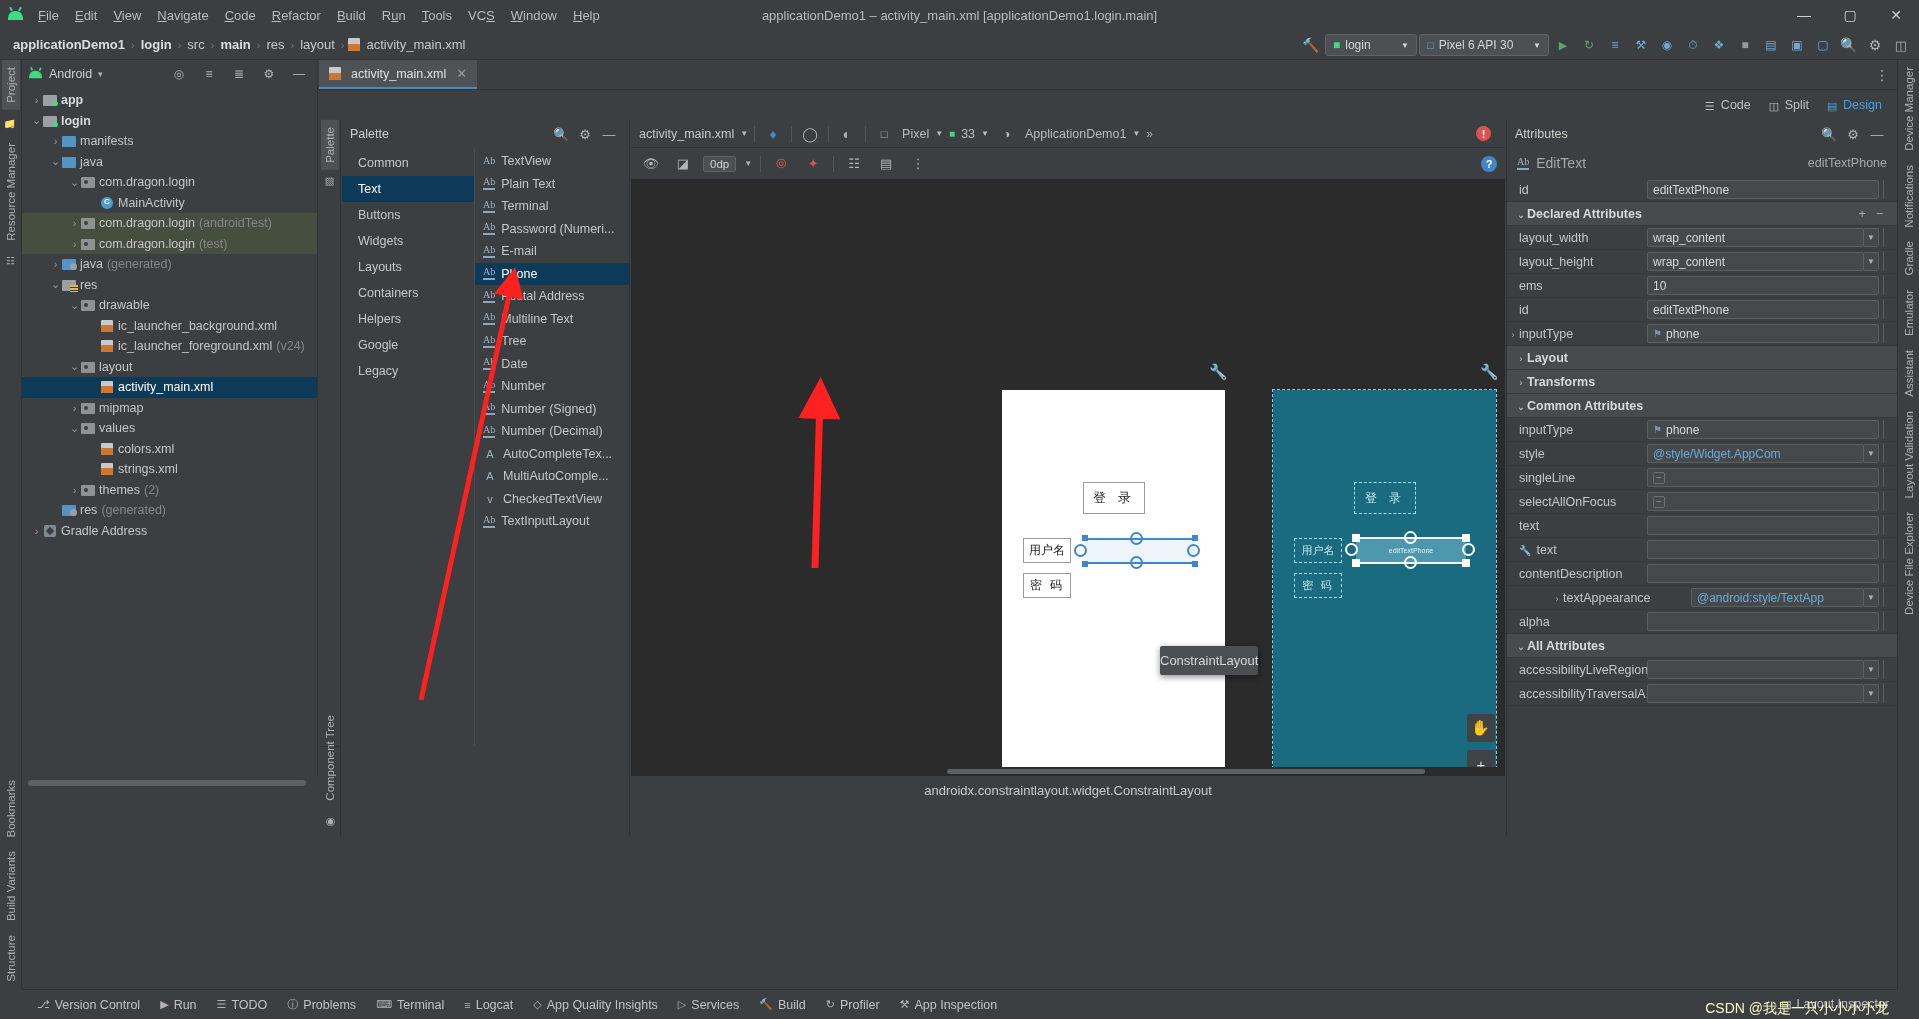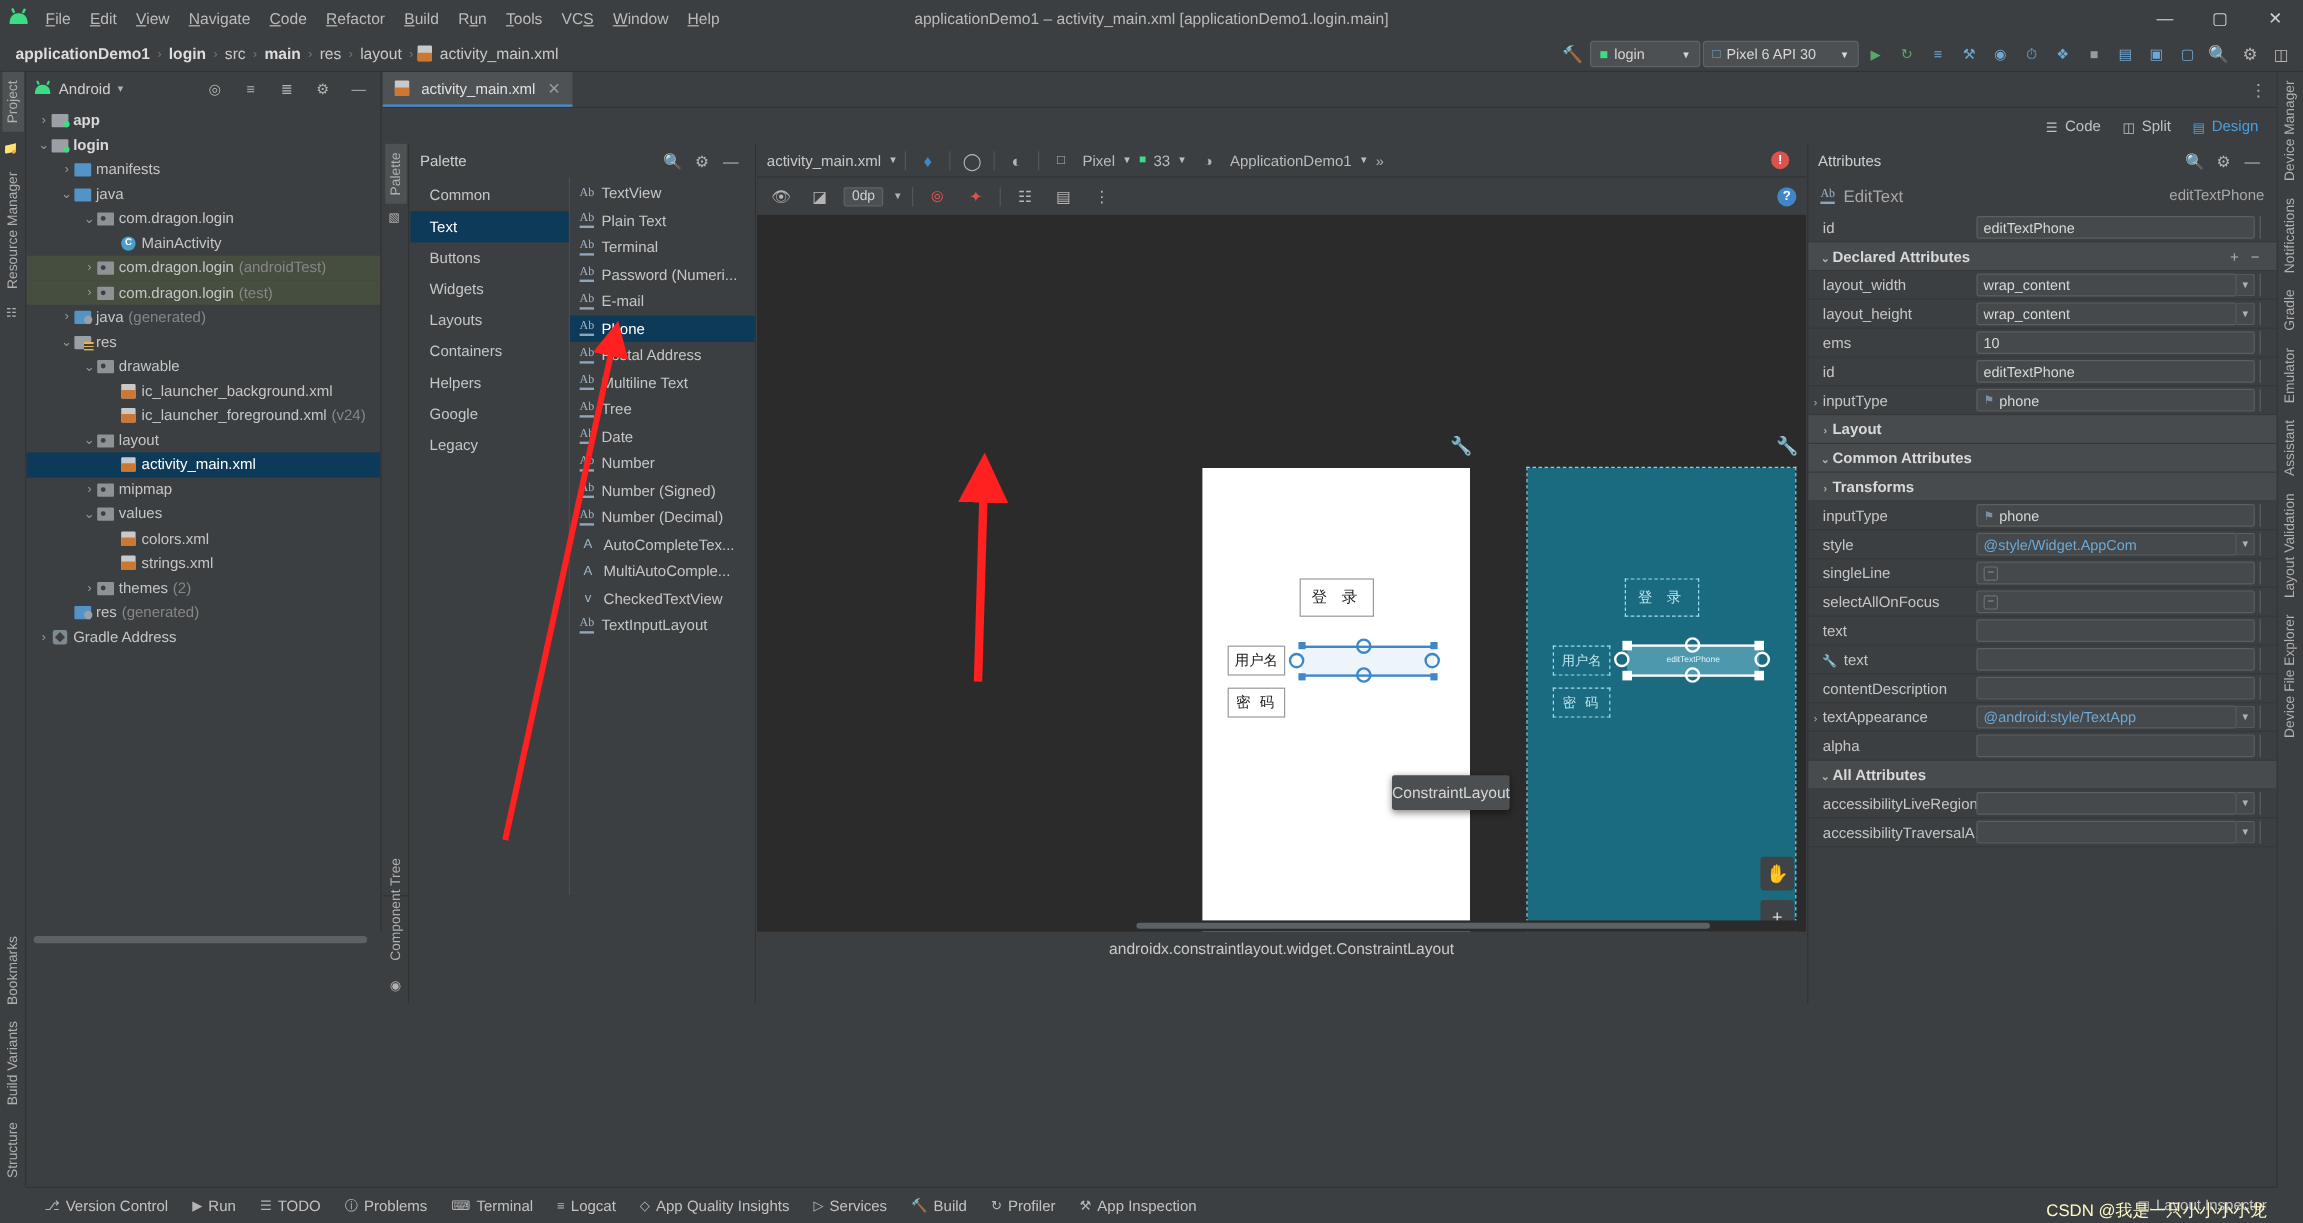--- a/index.html
+++ b/index.html
@@ -893,24 +893,24 @@
           <div class="k" style="padding-left: 0px;"><span class="caret">›</span>inputType</div>
           <div class="v">
             <span class="field"><span class="flagicon">⚑</span>phone</span>
             <span class="rail"></span>
           </div>
         </div>
         <div class="attrow section">
           <div class="k"><span class="caret">›</span>Layout</div>
         </div>
         <div class="attrow section">
+          <div class="k"><span class="caret">›</span>Transforms</div>
+        </div>
+        <div class="attrow section">
           <div class="k"><span class="caret">⌄</span>Common Attributes</div>
-        </div>
-        <div class="attrow section">
-          <div class="k"><span class="caret">›</span>Transforms</div>
         </div>
         <div class="attrow">
           <div class="k">inputType</div>
           <div class="v">
             <span class="field"><span class="flagicon">⚑</span>phone</span>
             <span class="rail"></span>
           </div>
         </div>
         <div class="attrow">
           <div class="k">style</div>
@@ -953,21 +953,21 @@
           </div>
         </div>
         <div class="attrow">
           <div class="k">contentDescription</div>
           <div class="v">
             <span class="field"></span>
             <span class="rail"></span>
           </div>
         </div>
         <div class="attrow">
-          <div class="k" style="padding-left: 0px;"><span class="caret">›</span>textAppearance</div>
+          <div class="k" style="padding-left: 0px; margin-left: 44px;"><span class="caret">›</span>textAppearance</div>
           <div class="v">
             <span class="field blue">@android:style/TextApp</span>
             <span class="drop">▼</span>
             <span class="rail"></span>
           </div>
         </div>
         <div class="attrow">
           <div class="k">alpha</div>
           <div class="v">
             <span class="field"></span>

